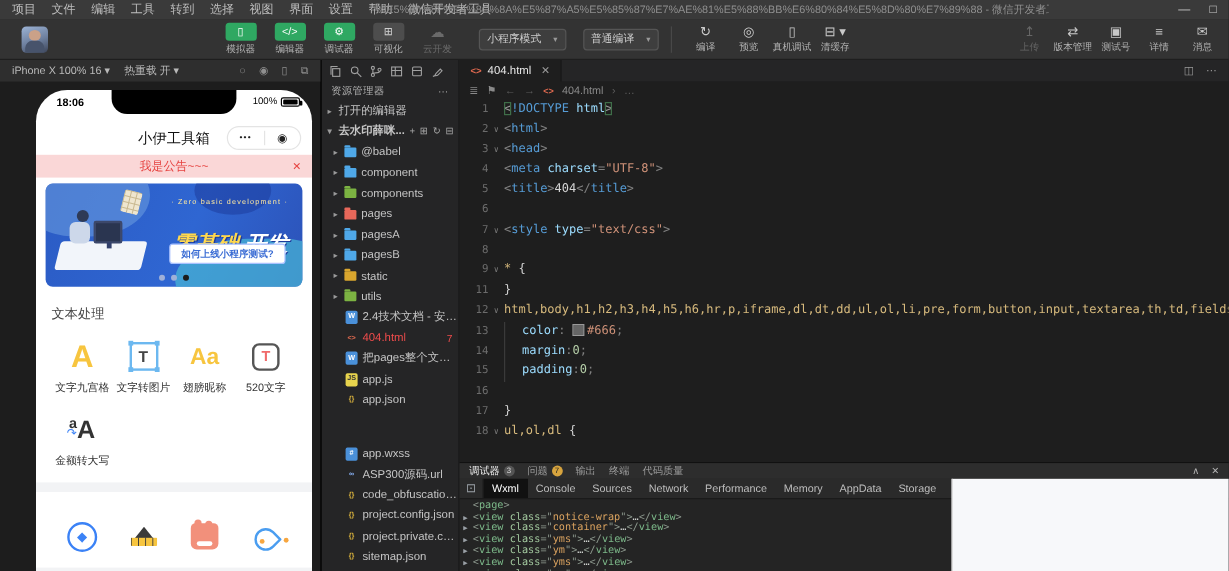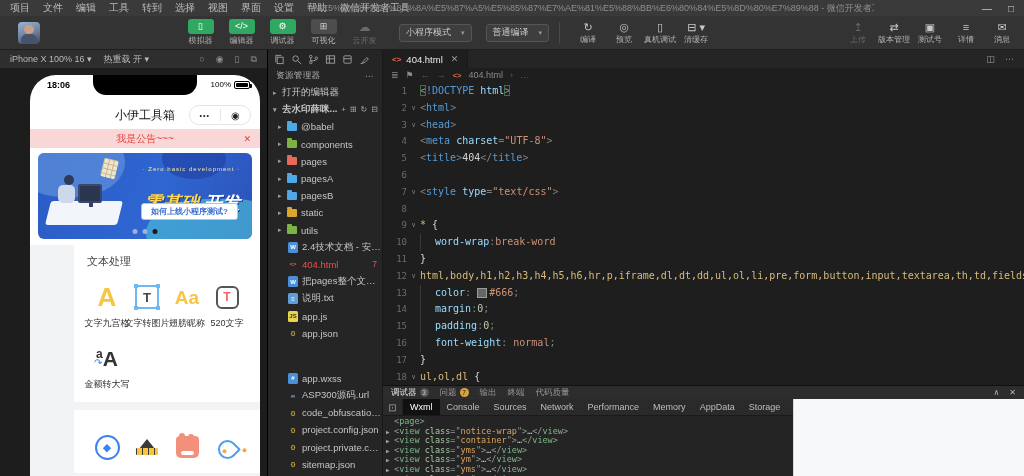--- a/index.html
+++ b/index.html
@@ -100,21 +100,21 @@
   .bn-title { position:absolute; right:12px; top:38px; font-size:18px; font-weight:bold; font-style:italic;
     white-space:nowrap; }
   .bn-title .y { color:#ffd84d; text-shadow:1px 1px 0 #1d3c9c; }
   .bn-title .w { color:#fff; text-shadow:1px 1px 0 #1d3c9c; }
   .bn-pill { position:absolute; right:14px; top:50px; background:#fff; color:#3a6cd4; font-size:8px;
     padding:2px 9px; border-radius:3px; border:1px solid #a9c1ff; white-space:nowrap; font-weight:bold; }
   .bn-dots { position:absolute; left:50%; transform:translateX(-50%); bottom:5px; display:flex; gap:5px; }
   .bn-dots i { width:5px; height:5px; border-radius:50%; background:#9fb0d8; }
   .bn-dots i.on { background:#1b1b1b; }
   .phone-body { position:absolute; top:170px; left:0; right:0; bottom:0; background:#f2f3f5; }
-  .pcard { background:#fff; padding:9px 13px 11px;margin-left:44px; }
+  .pcard { background:#fff; padding:9px 13px 11px; }
   .pcard + .pcard { margin-top:8px; }
   .sec-title { font-size:11px; color:#454545; }
   .tool-grid { display:flex; flex-wrap:wrap; }
   .tool { width:25%; display:flex; flex-direction:column; align-items:center; margin-top:13px; cursor:pointer; }
   .tool .ic { height:30px; display:flex; align-items:center; justify-content:center; }
   .tool .lb { font-size:9px; color:#333; margin-top:5px; white-space:nowrap; }
   
   .ic-big-a { font-size:26px; font-weight:bold; color:#f7c53f; line-height:1; }
   .ic-aa { font-size:19px; font-weight:bold; color:#f7c53f; line-height:1; }
   .ic-tbox { width:24px; height:24px; border:2px solid #6cb8f0; display:flex; align-items:center;
@@ -500,20 +500,25 @@
         </span>
     </div>
     <div id="tree">
         <div class="exp-row" style="padding-left: 10px;">
           <span class="chev">▸</span>
           <span class="f-ic" style="background: rgb(79, 168, 232);"></span>
           <span class="exp-label">@babel</span>
         </div>
         <div class="exp-row" style="padding-left: 10px;">
           <span class="chev">▸</span>
+          <span class="f-ic" style="background: rgb(79, 168, 232);"></span>
+          <span class="exp-label">component</span>
+        </div>
+        <div class="exp-row" style="padding-left: 10px;">
+          <span class="chev">▸</span>
           <span class="f-ic" style="background: rgb(124, 179, 66);"></span>
           <span class="exp-label">components</span>
         </div>
         <div class="exp-row" style="padding-left: 10px;">
           <span class="chev">▸</span>
           <span class="f-ic" style="background: rgb(232, 104, 90);"></span>
           <span class="exp-label">pages</span>
         </div>
         <div class="exp-row" style="padding-left: 10px;">
           <span class="chev">▸</span>
@@ -540,24 +545,20 @@
           <span class="exp-label">2.4技术文档 - 安全过滤...</span>
         </div>
         <div class="exp-row" style="padding-left: 19px;">
           <span class="file-ic" style="background: transparent; color: rgb(224, 106, 80);">&lt;&gt;</span>
           <span class="exp-label red-name">404.html</span>
           <span class="badge">7</span>
         </div>
         <div class="exp-row" style="padding-left: 19px;">
           <span class="file-ic" style="background: rgb(74, 144, 217);">W</span>
           <span class="exp-label">把pages整个文件夹导...</span>
-        </div>
-        <div class="exp-row" style="padding-left: 19px;">
-          <span class="file-ic" style="background: rgb(95, 159, 216);">≡</span>
-          <span class="exp-label">说明.txt</span>
         </div>
         <div class="exp-row" style="padding-left: 19px;">
           <span class="file-ic" style="background: rgb(232, 212, 77); color: rgb(51, 51, 51);">JS</span>
           <span class="exp-label">app.js</span>
         </div>
         <div class="exp-row" style="padding-left: 19px;">
           <span class="file-ic" style="background: transparent; color: rgb(217, 178, 61);">{}</span>
           <span class="exp-label">app.json</span>
         </div>
         <div class="exp-row" style="padding-left: 19px; margin-top: 28px;">
@@ -612,27 +613,26 @@
     <div class="code" id="code">
         <div class="cl"><span class="num">1</span><span class="fold"></span><span class="body"><span class="tk-hl">&lt;</span><span class="tk-tag">!DOCTYPE</span><span class="tk-text"> </span><span class="tk-attr">html</span><span class="tk-hl">&gt;</span></span></div>
         <div class="cl"><span class="num">2</span><span class="fold">∨</span><span class="body"><span class="tk-punc">&lt;</span><span class="tk-tag">html</span><span class="tk-punc">&gt;</span></span></div>
         <div class="cl"><span class="num">3</span><span class="fold">∨</span><span class="body"><span class="tk-punc">&lt;</span><span class="tk-tag">head</span><span class="tk-punc">&gt;</span></span></div>
         <div class="cl"><span class="num">4</span><span class="fold"></span><span class="body"><span class="tk-punc">&lt;</span><span class="tk-tag">meta</span><span class="tk-text"> </span><span class="tk-attr">charset</span><span class="tk-punc">=</span><span class="tk-str">"UTF-8"</span><span class="tk-punc">&gt;</span></span></div>
         <div class="cl"><span class="num">5</span><span class="fold"></span><span class="body"><span class="tk-punc">&lt;</span><span class="tk-tag">title</span><span class="tk-punc">&gt;</span><span class="tk-text">404</span><span class="tk-punc">&lt;/</span><span class="tk-tag">title</span><span class="tk-punc">&gt;</span></span></div>
         <div class="cl"><span class="num">6</span><span class="fold"></span><span class="body"></span></div>
         <div class="cl"><span class="num">7</span><span class="fold">∨</span><span class="body"><span class="tk-punc">&lt;</span><span class="tk-tag">style</span><span class="tk-text"> </span><span class="tk-attr">type</span><span class="tk-punc">=</span><span class="tk-str">"text/css"</span><span class="tk-punc">&gt;</span></span></div>
         <div class="cl"><span class="num">8</span><span class="fold"></span><span class="body"></span></div>
         <div class="cl"><span class="num">9</span><span class="fold">∨</span><span class="body"><span class="tk-sel">*</span><span class="tk-text"> {</span></span></div>
-        <div class="cl"><span class="num">10</span><span class="fold"></span><span class="body ind"><span class="tk-attr">word-wrap</span><span class="tk-punc">:</span><span class="tk-str">break-word</span></span></div>
         <div class="cl"><span class="num">11</span><span class="fold"></span><span class="body"><span class="tk-text">}</span></span></div>
         <div class="cl"><span class="num">12</span><span class="fold">∨</span><span class="body"><span class="tk-sel">html,body,h1,h2,h3,h4,h5,h6,hr,p,iframe,dl,dt,dd,ul,ol,li,pre,form,button,input,textarea,th,td,fieldset</span></span></div>
         <div class="cl"><span class="num">13</span><span class="fold"></span><span class="body ind"><span class="tk-attr">color</span><span class="tk-punc">: </span><span class="tk-swatchbox"></span><span class="tk-str">#666</span><span class="tk-punc">;</span></span></div>
         <div class="cl"><span class="num">14</span><span class="fold"></span><span class="body ind"><span class="tk-attr">margin</span><span class="tk-punc">:</span><span class="tk-num">0</span><span class="tk-punc">;</span></span></div>
         <div class="cl"><span class="num">15</span><span class="fold"></span><span class="body ind"><span class="tk-attr">padding</span><span class="tk-punc">:</span><span class="tk-num">0</span><span class="tk-punc">;</span></span></div>
-        <div class="cl"><span class="num">16</span><span class="fold"></span><span class="body ind"><span class="tk-attr">font-weight</span><span class="tk-punc">: </span><span class="tk-str">normal</span><span class="tk-punc">;</span></span></div>
+        <div class="cl"><span class="num">16</span><span class="fold"></span></div>
         <div class="cl"><span class="num">17</span><span class="fold"></span><span class="body"><span class="tk-text">}</span></span></div>
         <div class="cl"><span class="num">18</span><span class="fold">∨</span><span class="body"><span class="tk-sel">ul,ol,dl</span><span class="tk-text"> {</span></span></div>
       </div>
 
     <div class="dbg">
       <div class="dbg-r1" id="dbg1">
           <span class="t on">
             <span>调试器</span>
             <span class="bdg">3</span>
           </span>

